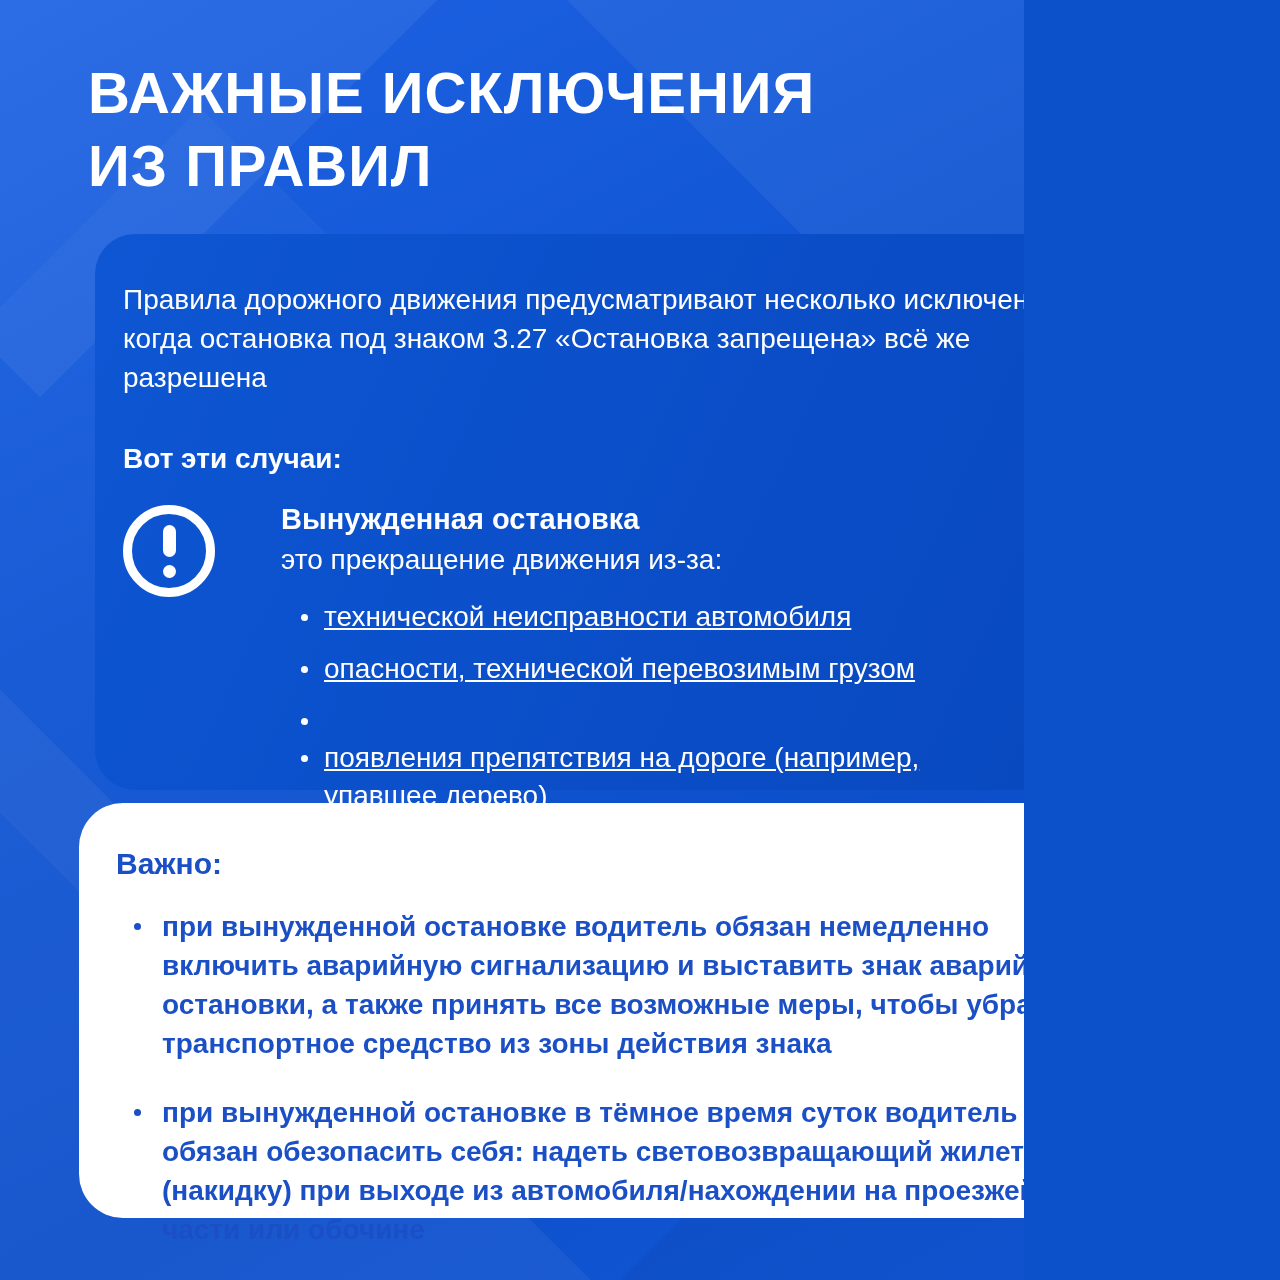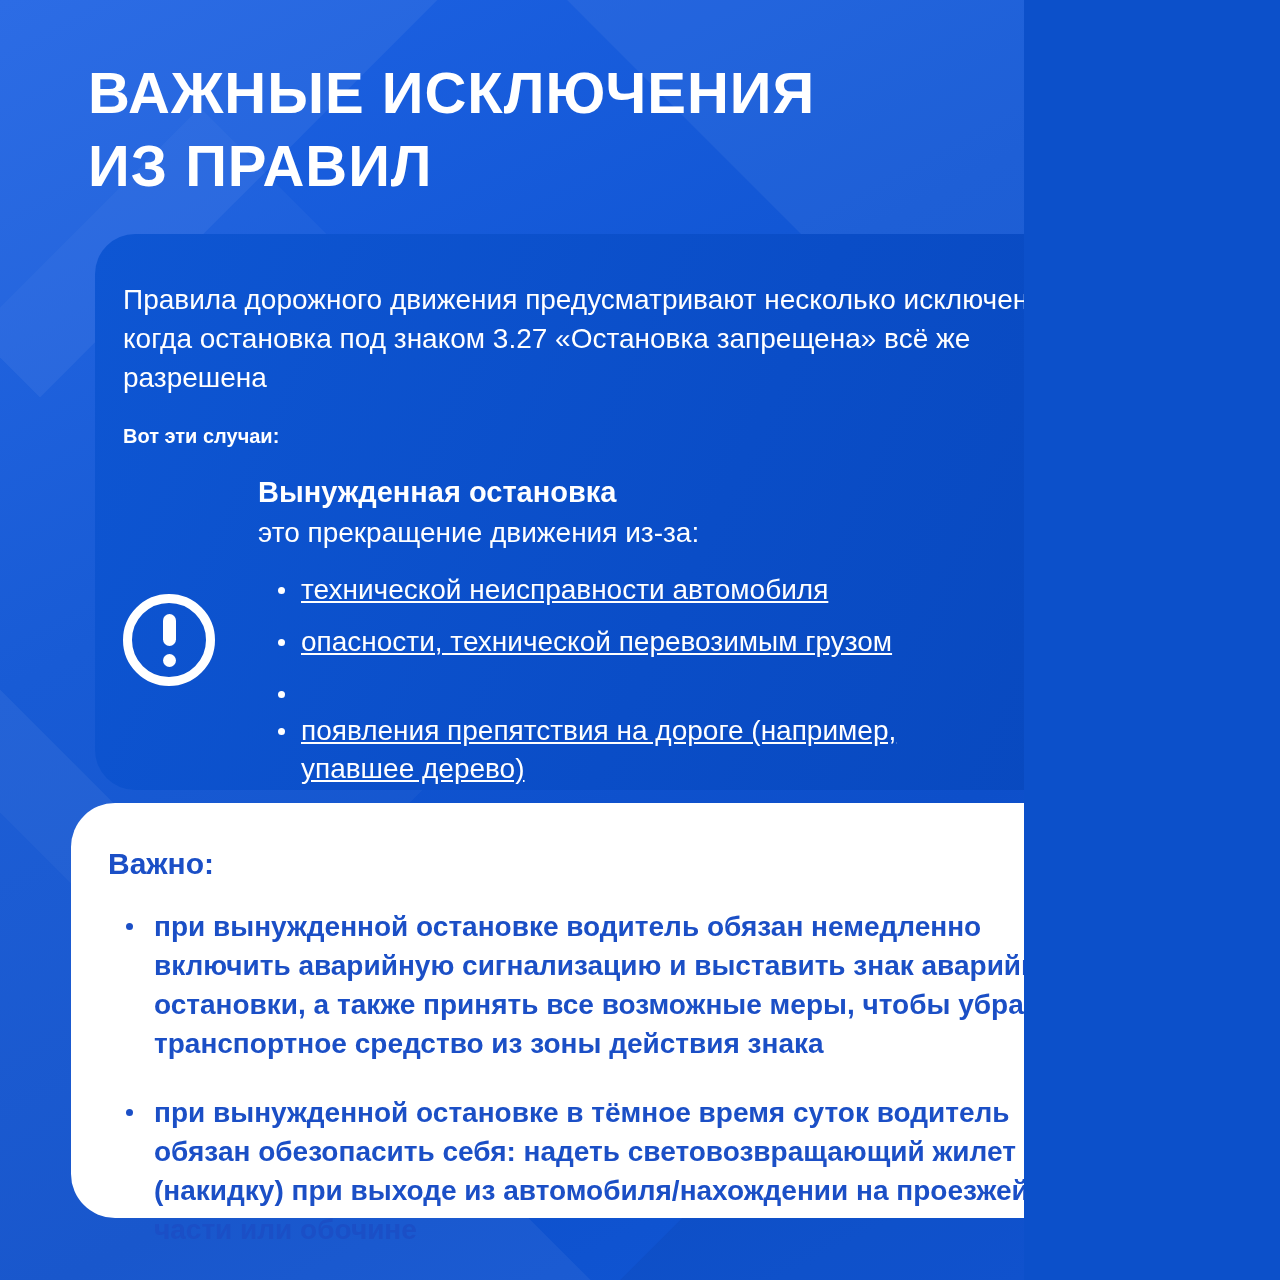--- a/index.html
+++ b/index.html
@@ -34,40 +34,40 @@
 
   
   .intro-card{
     position:absolute; left:95px; top:234px; width:1108px; height:556px;
     border-radius:40px;
     background:linear-gradient(115deg,#0e56d3 0%,#0a4dc7 55%,#0848bd 100%);
     padding:46px 70px 0 28px;
     color:#ffffff;
   }
   .intro-card .intro-par{ font-size:28px; line-height:39px; max-width:950px; font-weight:normal; }
-  .cases-heading{ margin-top:28px; font-size:20px; font-weight:bold; }
-  .case-row{ display:flex; margin-top:28px; gap:43px; align-items:center; }
+  .cases-heading{ margin-top:46px; font-size:28px; font-weight:bold; }
+  .case-row{ display:flex; margin-top:28px; gap:66px; align-items:flex-start; }
 
   .alert-icon{
     width:92px; height:92px; flex:none; margin-top:2px;
     border:9px solid #ffffff; border-radius:50%;
     display:flex; flex-direction:column; align-items:center; justify-content:center;
   }
   .alert-bar{ width:13px; height:32px; background:#ffffff; border-radius:7px; }
   .alert-dot{ width:13px; height:13px; background:#ffffff; border-radius:50%; margin-top:8px; }
 
   .case-content h3{ font-size:29px; font-weight:bold; }
   .case-content .sub{ font-size:28px; margin-top:8px; font-weight:normal; }
   .case-list{ list-style:none; margin-top:22px; margin-left:20px; max-width:735px;text-decoration:underline; }
   .case-list li{ display:flex; gap:16px; font-size:28px; line-height:38px; margin-bottom:14px; }
   .dot{ width:7px; height:7px; border-radius:50%; background:#ffffff; margin-top:16px; flex:none; }
 
   
   .important-card{
-    position:absolute; left:71px; top:803px; width:1115px; height:415px;
+    position:absolute; left:79px; top:803px; width:1115px; height:415px;
     border-radius:44px; background:#ffffff;
     padding:44px 42px 0 37px;
     color:#1b4fc6;
   }
   .important-card h3{ font-size:30px; font-weight:bold; }
   .important-list{ list-style:none; margin-top:26px; margin-left:18px; max-width:985px; }
   .important-list li{ display:flex; gap:21px; font-size:28px; font-weight:bold; line-height:39px; margin-bottom:30px; }
   .important-list .dot{ background:#1b4fc6; }
 </style>
 </head>

